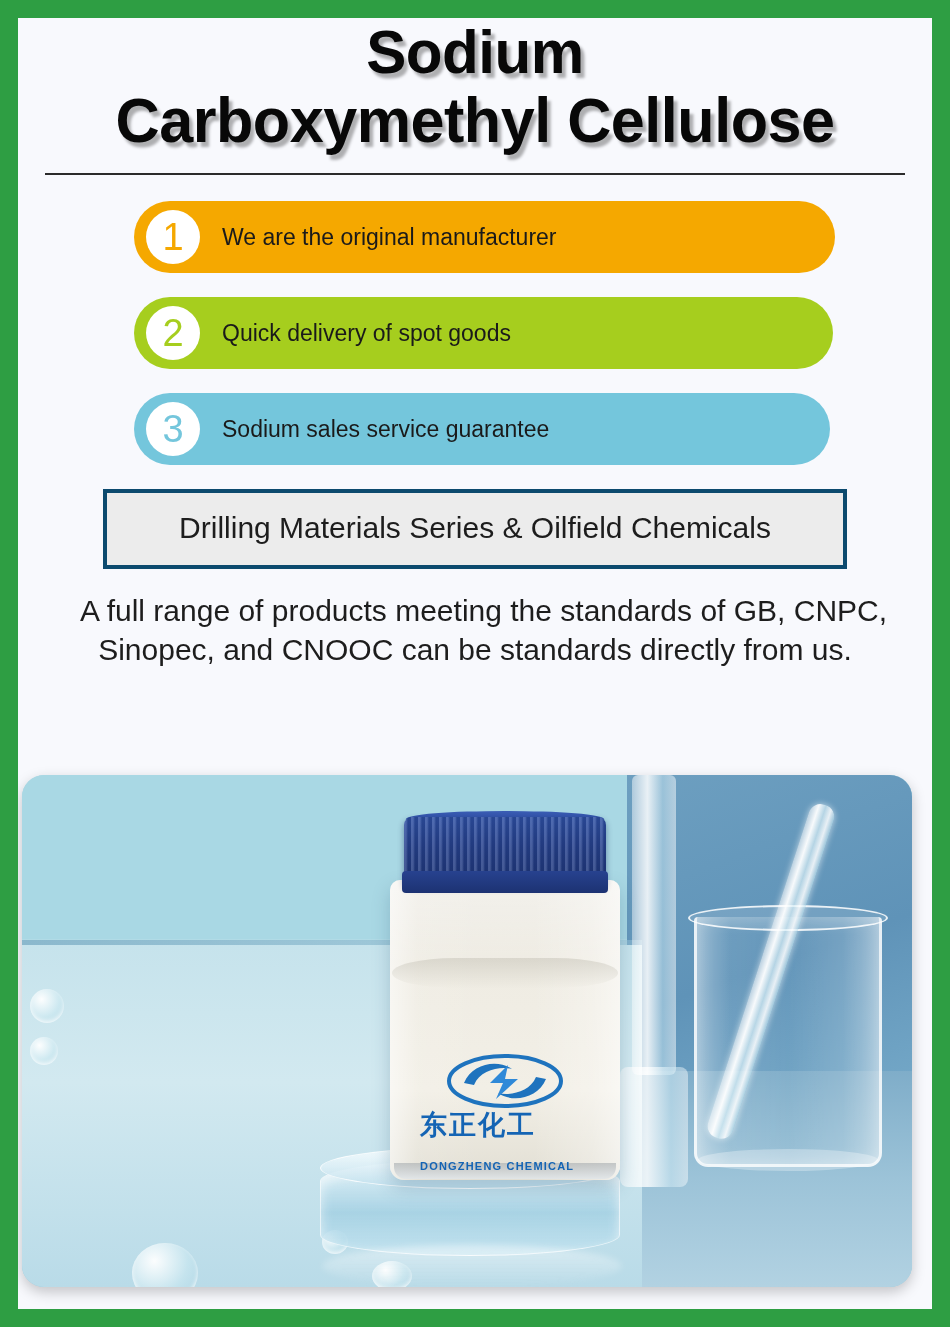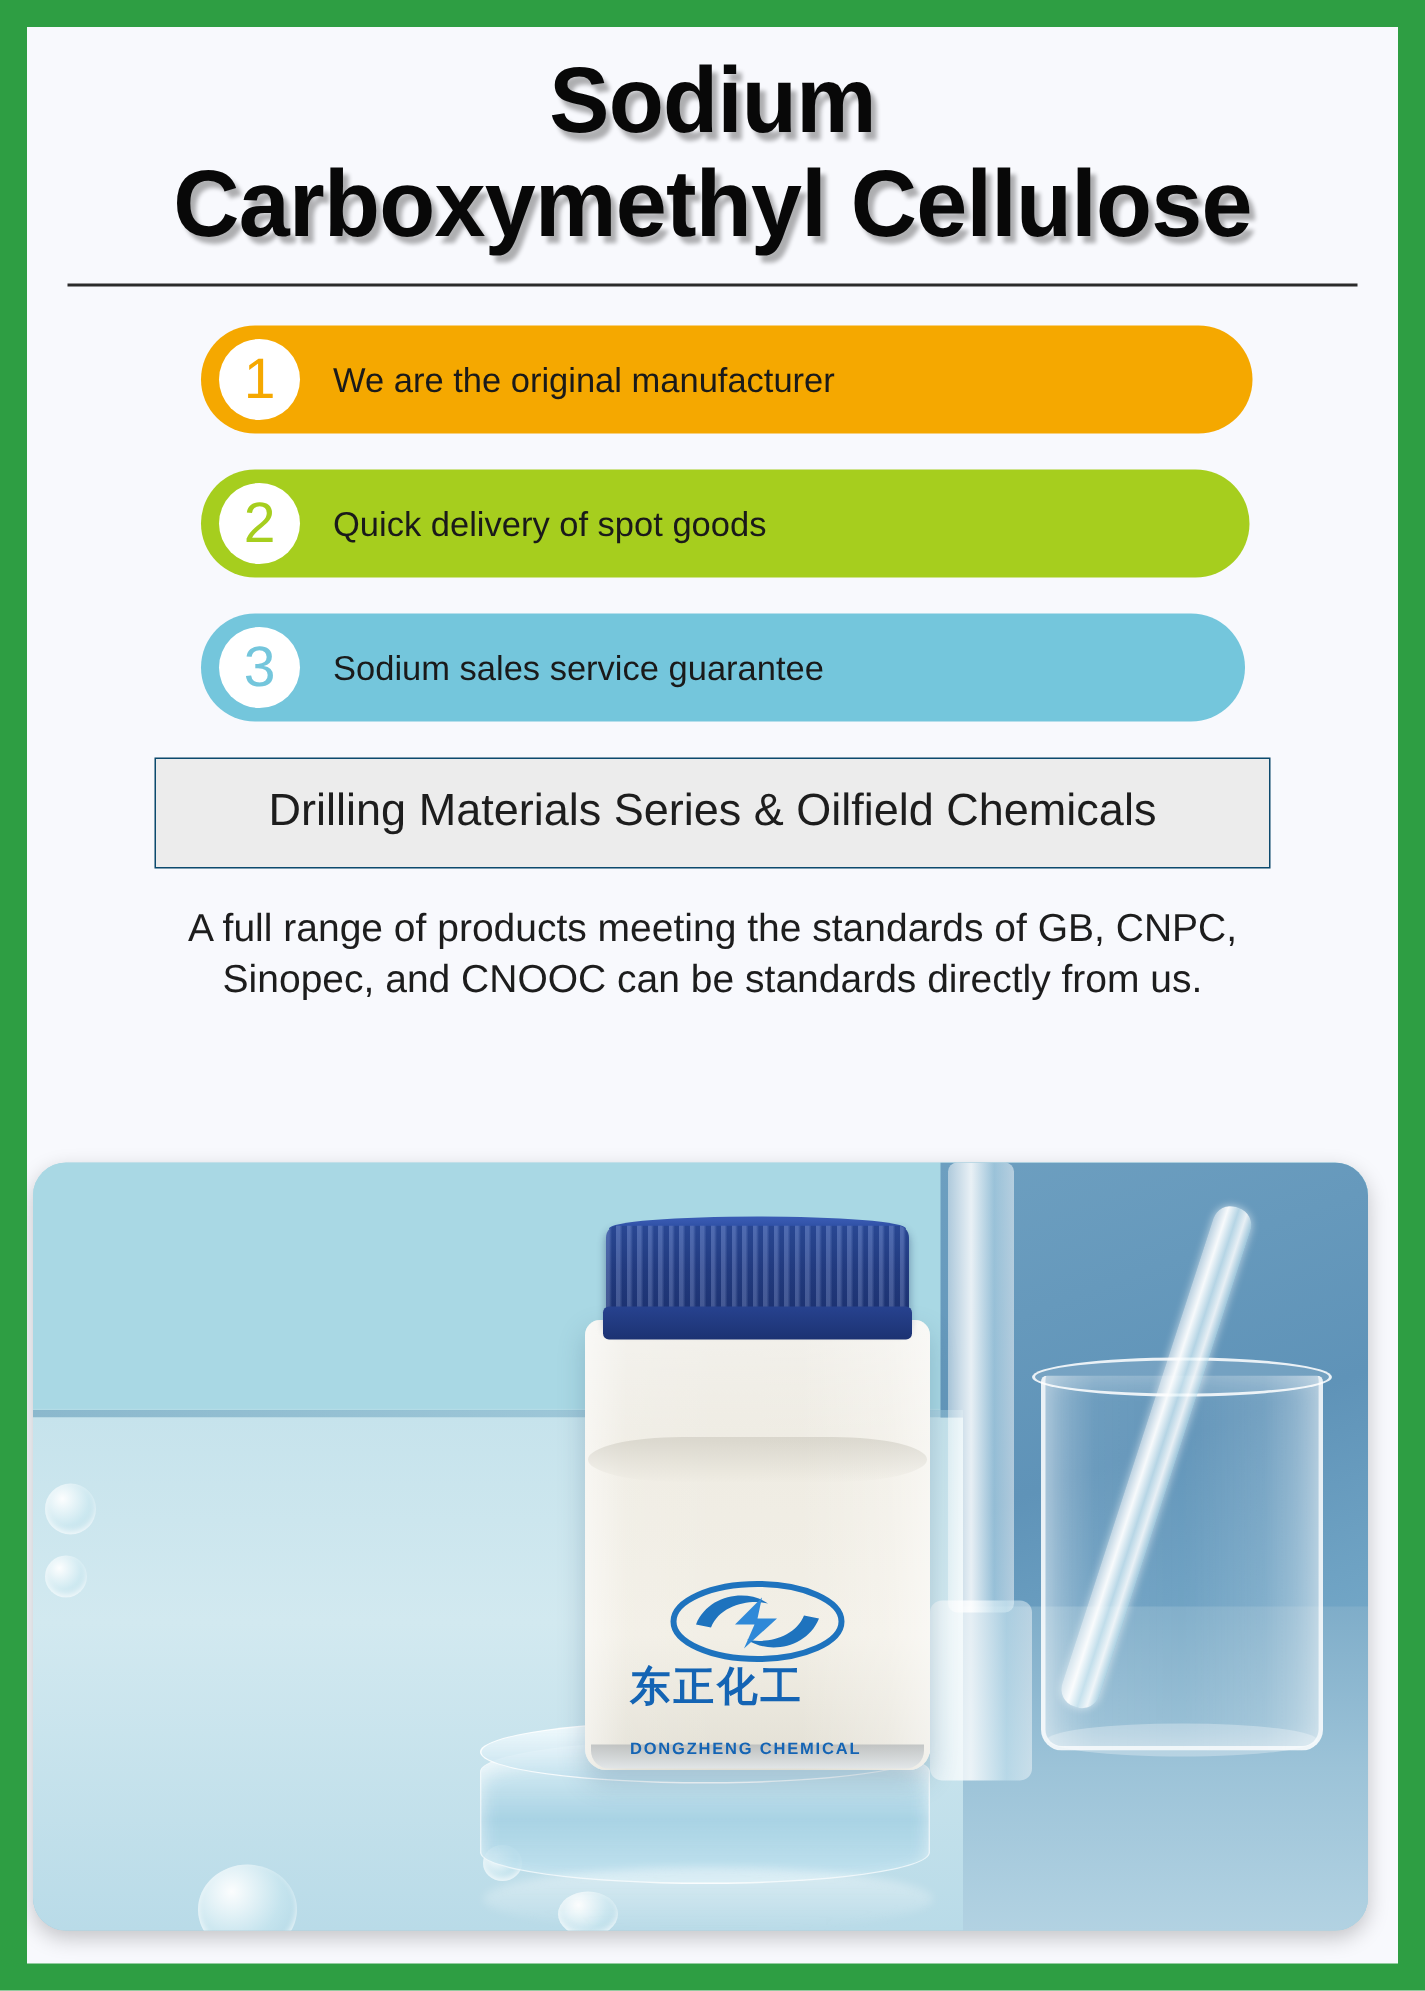--- a/index.html
+++ b/index.html
@@ -17,21 +17,20 @@
     left: 18px;
     top: 18px;
     width: 914px;
     height: 1291px;
     background: #f8f9fd;
     overflow: hidden;
   }
 
   
   .title-block {
-    padding-top: 16px;
     text-align: center;
   }
   .title-line {
     font-family: "Liberation Sans Narrow", "Liberation Sans", sans-serif;
     font-weight: bold;
     font-size: 62px;
     line-height: 1.10;
     letter-spacing: -0.5px;
     color: #080808;
     text-shadow: 4px 5px 3px rgba(0,0,0,0.30);
@@ -90,39 +89,39 @@
     color: #1a1a1a;
     white-space: nowrap;
     transform: scaleX(1.0);
   }
 
   
   .tagline-box {
     margin: 24px auto 0 auto;
     width: 744px;
     background: #ececec;
-    border: 1px solid #0c4a6e;
+    border: 4px solid #0c4a6e;
     padding: 14px 10px 16px 10px;
     text-align: center;
   }
   .tagline-line {
     font-family: "Liberation Sans Narrow", "Liberation Sans", sans-serif;
     font-size: 30px;
     line-height: 1.38;
     color: #1d1d1d;
     white-space: nowrap;
   }
 
   
   .subtext {
     margin: 22px auto 0 auto;
     width: 790px;
     text-align: center;
     font-family: "Liberation Sans Narrow", "Liberation Sans", sans-serif;
-    font-size: 26px;
+    font-size: 30px;
     line-height: 1.32;
     color: #1d1d1d;
   }
   .subtext div { white-space: nowrap; }
 
   
   .photo-wrap {
     position: absolute;
     left: 4px;
     top: 757px;

